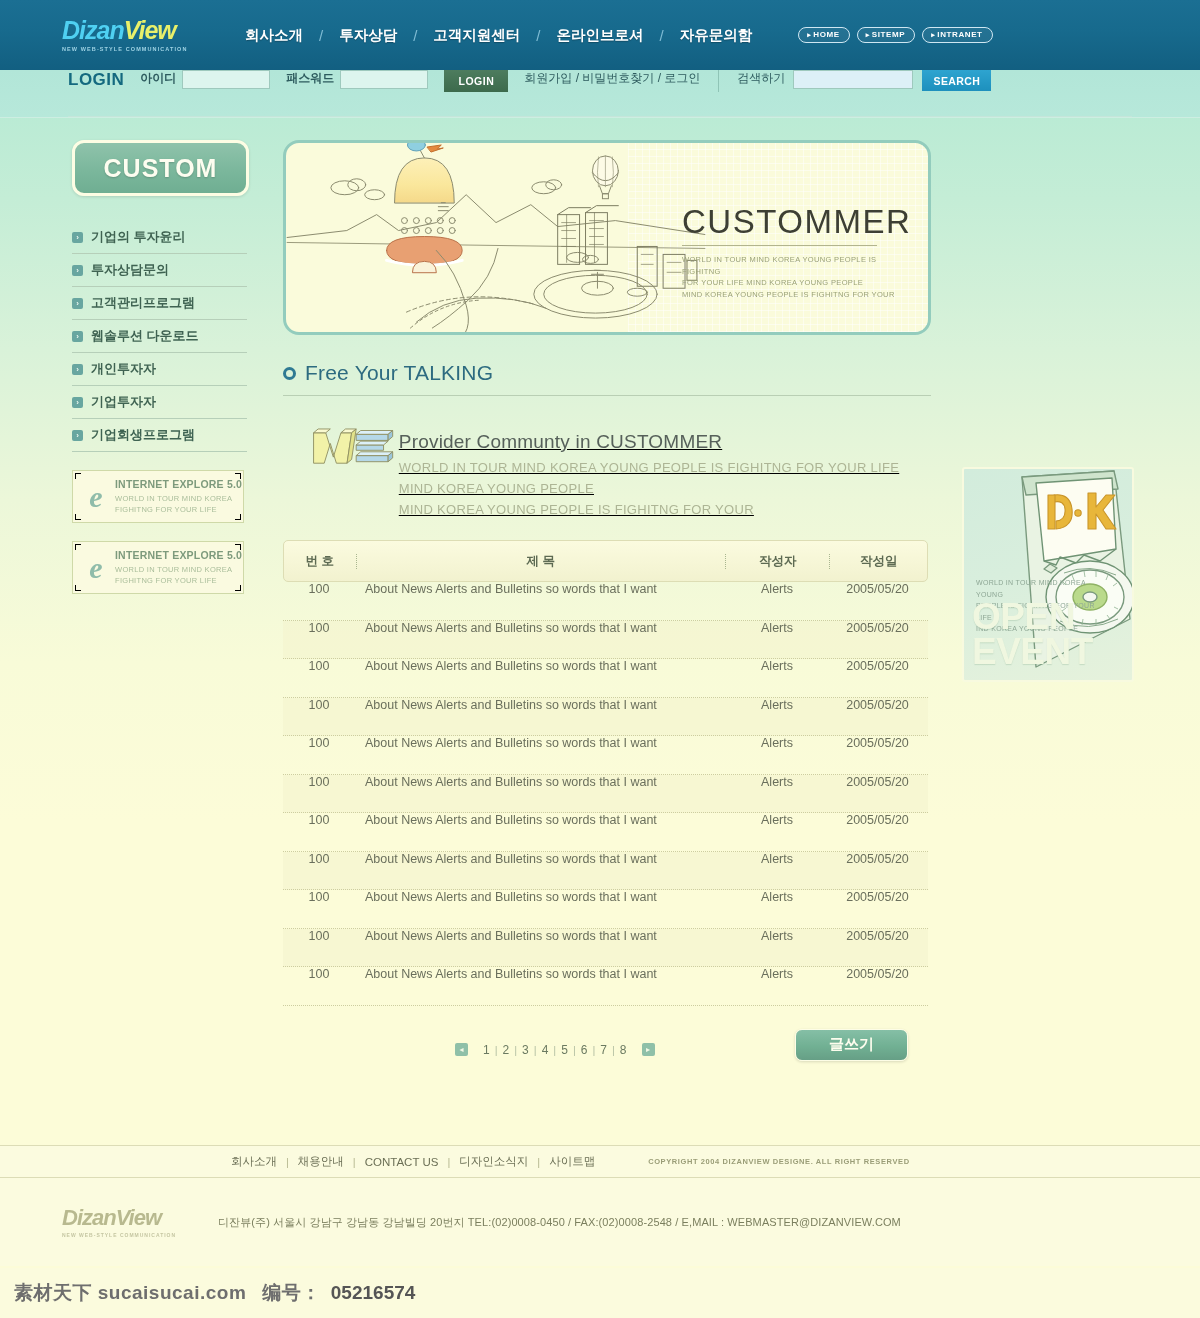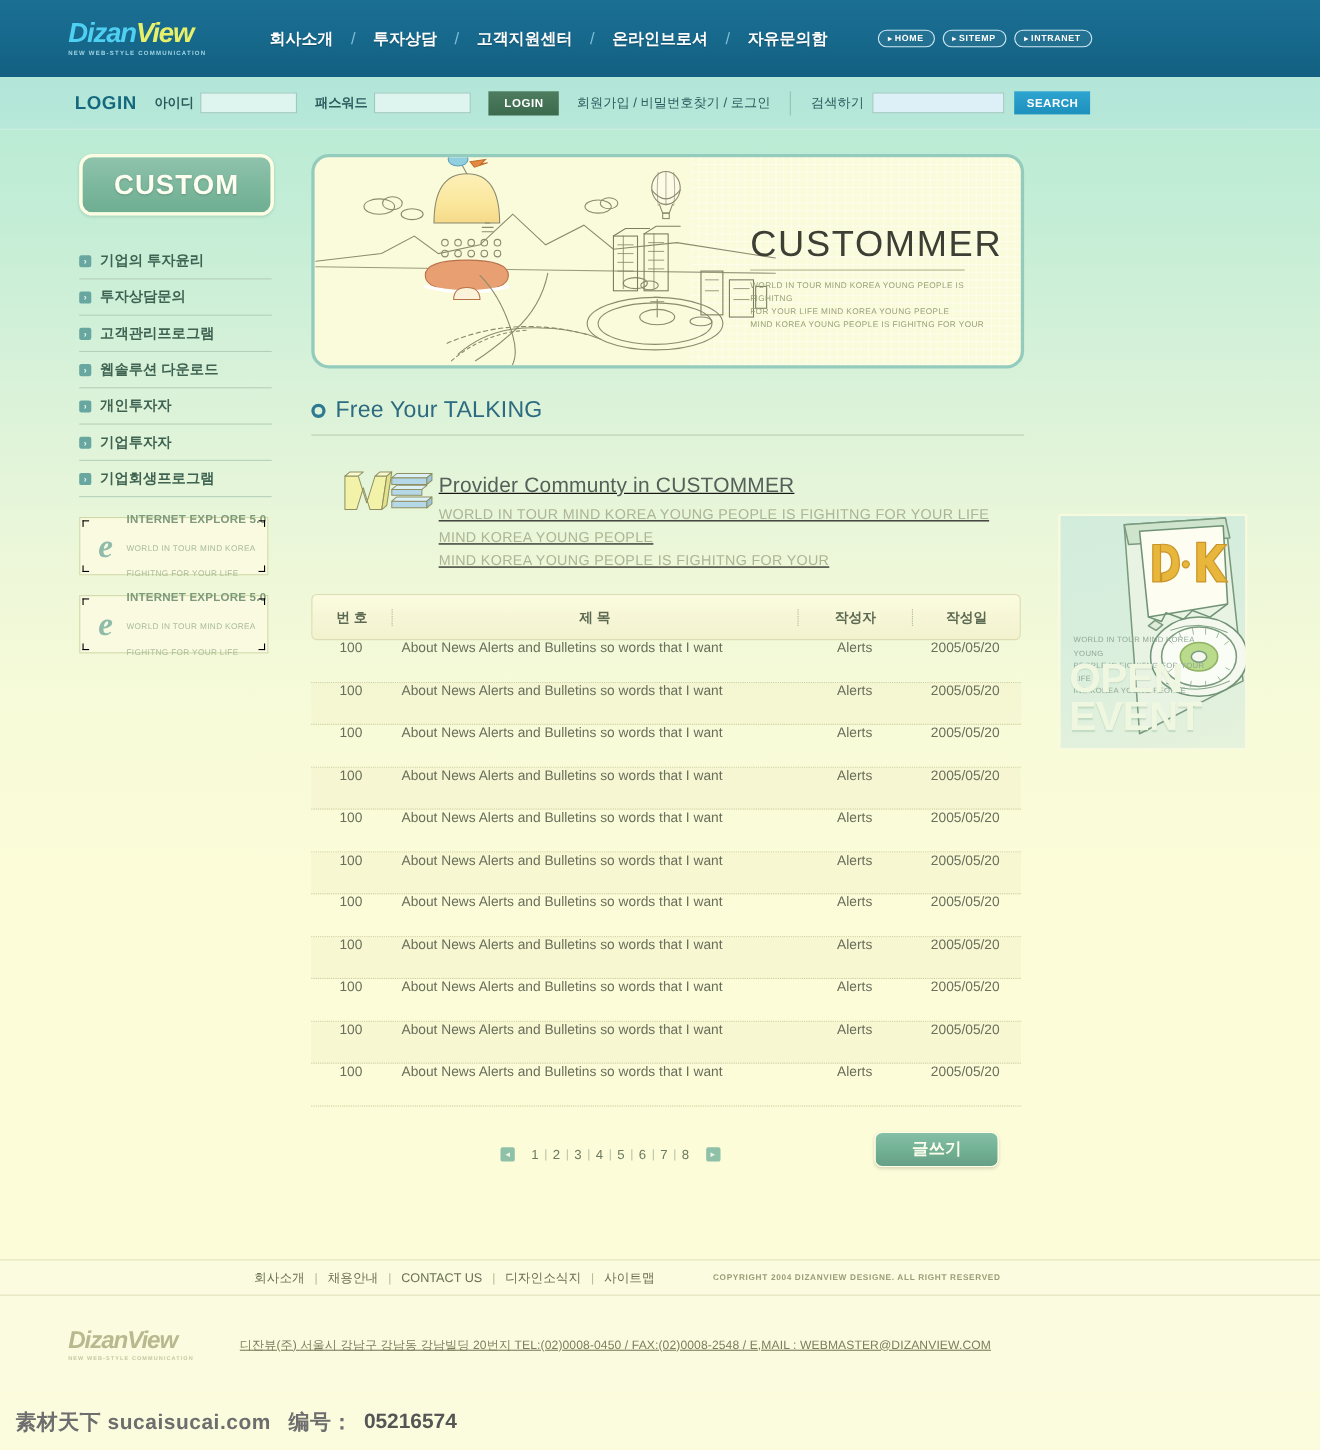--- a/index.html
+++ b/index.html
@@ -48,21 +48,21 @@
     padding: 2px 9px 2.5px 8px; cursor: pointer;
     background: rgba(255,255,255,.06);
   }
   .pill .dot { font-size: 7px; margin-right: 2px; }
 
   
   .loginbar {
     position: relative; z-index: 3;
     height: 48px; width: 1200px;
     background: linear-gradient(180deg, #b2e6d8 0%, #b7e8da 100%);
-    display: flex; align-items: center;
+    display: flex; align-items: flex-start;
     border-bottom: 1px solid #cdeee2;
   }
   .login-title { margin-left: 68px; color: #14697f; font-size: 17px; font-weight: bold; letter-spacing: .5px; }
   .fl-label { color: #2d5b5e; font-size: 12px; font-weight: bold; margin-left: 16px; margin-right: 6px; }
   .fl-input {
     width: 88px; height: 19px; background: #ddf5ee;
     border: 1px solid #9ec9bd; outline: none;
     font-size: 11px; padding: 0 3px; color: #2d5b5e;
     font-family: "Liberation Sans", sans-serif;
   }
@@ -127,21 +127,21 @@
   .c-tr { right:2px; top:2px; border-right:1px solid; border-top:1px solid; }
   .c-bl { left:2px; bottom:2px; border-left:1px solid; border-bottom:1px solid; }
   .c-br { right:2px; bottom:2px; border-right:1px solid; border-bottom:1px solid; }
   .ie-logo {
     width: 42px; text-align: center; font-size: 30px; font-style: italic;
     color: #8fbcaa; font-family: "Liberation Serif", serif; font-weight: bold;
     line-height: 1; padding-left: 4px;
   }
   .ie-txt { line-height: 1.3; }
   .ie-t1 { font-size: 10.5px; font-weight: bold; color: #7d9a7c; letter-spacing: .2px; }
-  .ie-t2 { font-size: 7.5px; color: #a9bd9a; letter-spacing: .3px; margin-top: 14px; }
+  .ie-t2 { font-size: 7.5px; color: #a9bd9a; letter-spacing: .3px; margin-top: 2px; }
 
   
   .main { position: absolute; left: 283px; top: 22px; width: 648px; }
 
   .hero {
     width: 648px; height: 195px; border-radius: 16px;
     border: 3px solid #93ccbd; background: #fafbdb;
     position: relative; overflow: hidden;
   }
   .hero-grid {
@@ -247,21 +247,21 @@
   }
   .fn-wrap { margin-left: 222px; display: flex; align-items: center; }
   .fn-link { font-size: 11.5px; color: #6b6f55; padding: 0 9px; cursor: pointer; }
   .fn-bar { color: #b6b891; font-size: 11px; }
   .fn-copy { margin-left: 44px; font-size: 7.5px; color: #9a9d77; letter-spacing: .6px; font-weight: bold; }
 
   .foot-body { height: 88px; background: #fbfbdf; display: flex; align-items: center; }
   .foot-logo { margin-left: 62px; width: 140px; }
   .foot-logo .fl1 { font-size: 22px; font-weight: bold; font-style: italic; color: #b8b98f; letter-spacing: -1px; line-height: 1; }
   .foot-logo .fl2 { font-size: 5px; color: #c5c6a2; letter-spacing: 1px; margin-top: 3px; font-weight: bold; }
-  .foot-addr { margin-left: 16px; font-size: 11px; color: #7b7f5e; letter-spacing: .1px; text-decoration: underline; }
+  .foot-addr { margin-left: 16px; font-size: 11px; color: #7b7f5e; letter-spacing: .1px; }
 
   
   .watermark {
     position: absolute; left: 0; top: 1268px; width: 1200px; height: 50px;
     background: #fbfbdd; display: flex; align-items: center; z-index: 4;
   }
   .wm-txt {
     margin-left: 14px; font-size: 19px; font-weight: bold; color: #6e6e6e;
     letter-spacing: .5px;
     text-align: center;

